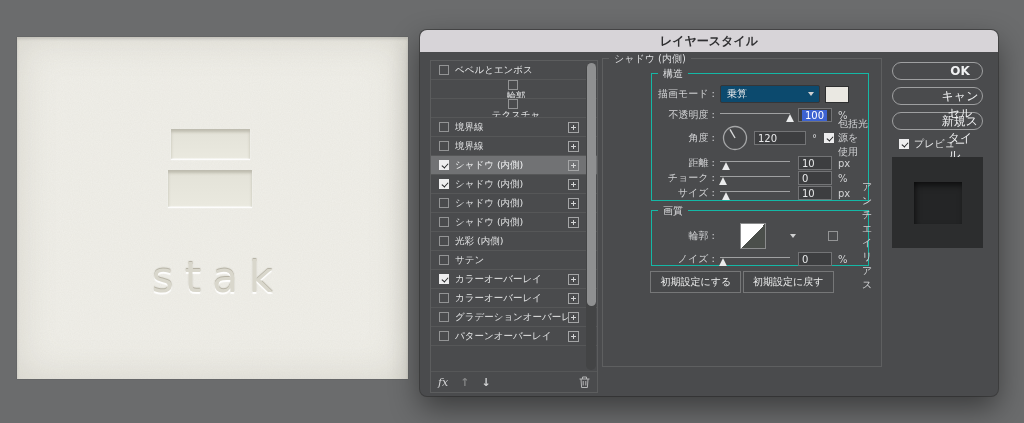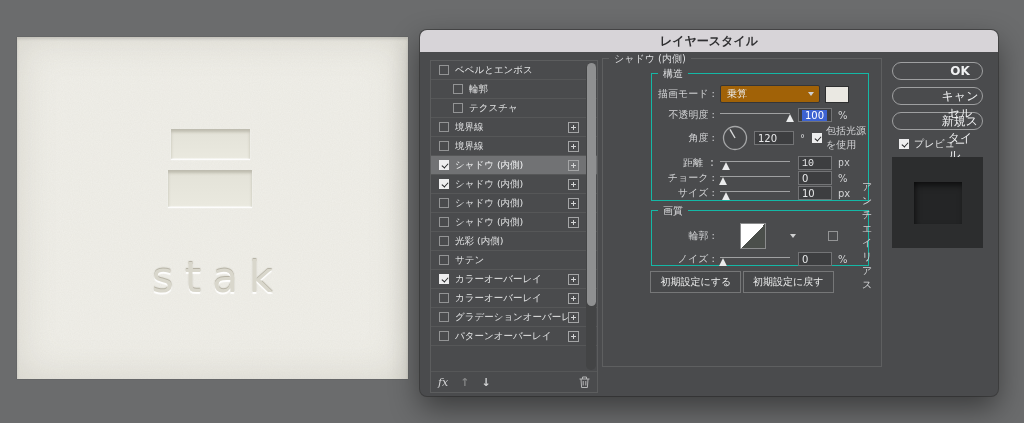--- a/index.html
+++ b/index.html
@@ -43,21 +43,21 @@
   }
 
   
   .styles-panel { position:absolute; left:10px; top:30px; width:168px; height:333px; border:1px solid #5c5d5e; }
   .rows { position:absolute; left:0; top:0; right:0; height:311px; overflow:hidden; }
   .srow {
     display:flex; align-items:center; height:19px; padding:0 18px 0 8px;
     border-bottom:1px solid #565758; font-size:9.5px; color:#e2e3e4; white-space:nowrap;
   }
   .srow.sel { background:#717274; color:#f4f5f6; }
-  .srow.ind { padding-left:22px; }
+  .srow.ind { padding-left:22px;flex-direction:column; }
   .cb { width:10px; height:10px; border:1px solid #939495; background:transparent; position:relative; flex:none; }
   .srow .cb { margin-right:6px; }
   .cb.checked { background:#ededee; border-color:#ededee; }
   .cb.checked::after {
     content:""; position:absolute; left:1.5px; top:2px; width:5px; height:3px;
     border-left:1.5px solid #242526; border-bottom:1.5px solid #242526; transform:rotate(-48deg);
   }
   .slabel { flex:1 1 auto; overflow:hidden; }
   .plusbox { width:11px; height:11px; border:1px solid #a4a5a6; position:relative; flex:none; margin-left:auto; }
   .plusbox::before { content:""; position:absolute; left:2px; right:2px; top:50%; height:1px; margin-top:-.5px; background:#d2d3d4; }
@@ -80,48 +80,48 @@
     padding:0 5px; font-size:10px; color:#dcdddf; white-space:nowrap;
   }
   .group { position:absolute; left:12px; right:12px; border:1px solid #14b8a6;margin-left:36px; }
   .g-structure { top:14px; height:128px; }
   .g-quality   { top:151px; height:56px; }
   .frow { display:flex; align-items:center; font-size:10px; color:#d2d3d5; }
   .flabel { width:68px; text-align:right; padding-right:5px; flex:none; white-space:nowrap; }
   .r-blend   { margin-top:11px; height:18px; }
   .r-opacity { margin-top:4px;  height:16px; }
   .r-angle   { margin-top:1px;  height:28px; }
-  .r-dist    { margin-top:4px;  height:14px;font-family:Liberation Mono, monospace; }
+  .r-dist    { margin-top:4px;  height:14px; }
   .r-choke   { margin-top:1px;  height:14px; }
   .r-size    { margin-top:1px;  height:14px; }
   .r-contour { margin-top:12px; height:26px;gap:20px; }
   .r-noise   { margin-top:3px;  height:14px; }
 
   .dropdown {
-    width:100px; height:17px; background:#a16207; border:1px solid #353638; border-radius:2px;
+    width:100px; height:17px; background:#0c4a6e; border:1px solid #353638; border-radius:2px;
     display:flex; align-items:center; padding:8px 6px; color:#eceded; position:relative; font-size:10px;
   }
   .dd-chevron { position:absolute; right:5px; width:0; height:0; border-left:3.5px solid transparent; border-right:3.5px solid transparent; border-top:4px solid #cfd0d1; }
   .swatch { width:24px; height:17px; margin-left:5px; background:var(--swatch-color,#eae8e2); border:1px solid #2e2f30; }
 
   .slider { position:relative; width:70px; height:12px; flex:none; margin-right:8px; }
   .slider::before { content:""; position:absolute; left:0; right:0; top:4px; height:1px; background:#a0a1a2; }
   .sthumb {
     position:absolute; top:5px; margin-left:-4.5px; width:0; height:0;
     border-left:4.5px solid transparent; border-right:4.5px solid transparent; border-bottom:8px solid #eaebec;
     filter:drop-shadow(0 0 .5px rgba(0,0,0,.6));
   }
   .valbox {
     width:34px; height:14px; background:#3d3e40; border:1px solid #737476;
     display:flex; align-items:center; padding:0 3px; font-size:10px; color:#e8e9ea; flex:none;
   }
   .valbox .hl { background:var(--selection-accent,#3d63d2); color:#fff; padding:0 3px; }
   .unit { margin-left:6px; }
   .dial { width:26px; height:26px; flex:none; margin:0 6px 0 2px; }
-  .angle-box { width:40px; }
+  .angle-box { width:52px; }
   .gl-check { margin:0 4px 0 7px; }
   .contour-swatch {
     width:26px; height:26px; border:1px solid #8b8c8d; flex:none;
     background:linear-gradient(135deg,#ffffff 50%,#4b4f4b 50%);
   }
   .contour-chevron { width:0; height:0; margin-left:4px; border-left:3.5px solid transparent; border-right:3.5px solid transparent; border-top:4px solid #cfd0d1; }
   .aa-check { margin:0 4px 0 12px; }
   .defaults { position:absolute; left:0; right:0; top:212px; display:flex; justify-content:center; gap:2px; }
   .def-btn { background:#47484a; border:1px solid #767778; color:#eceded; font-size:10px; padding:3px 9px; font-family:inherit; }
 

